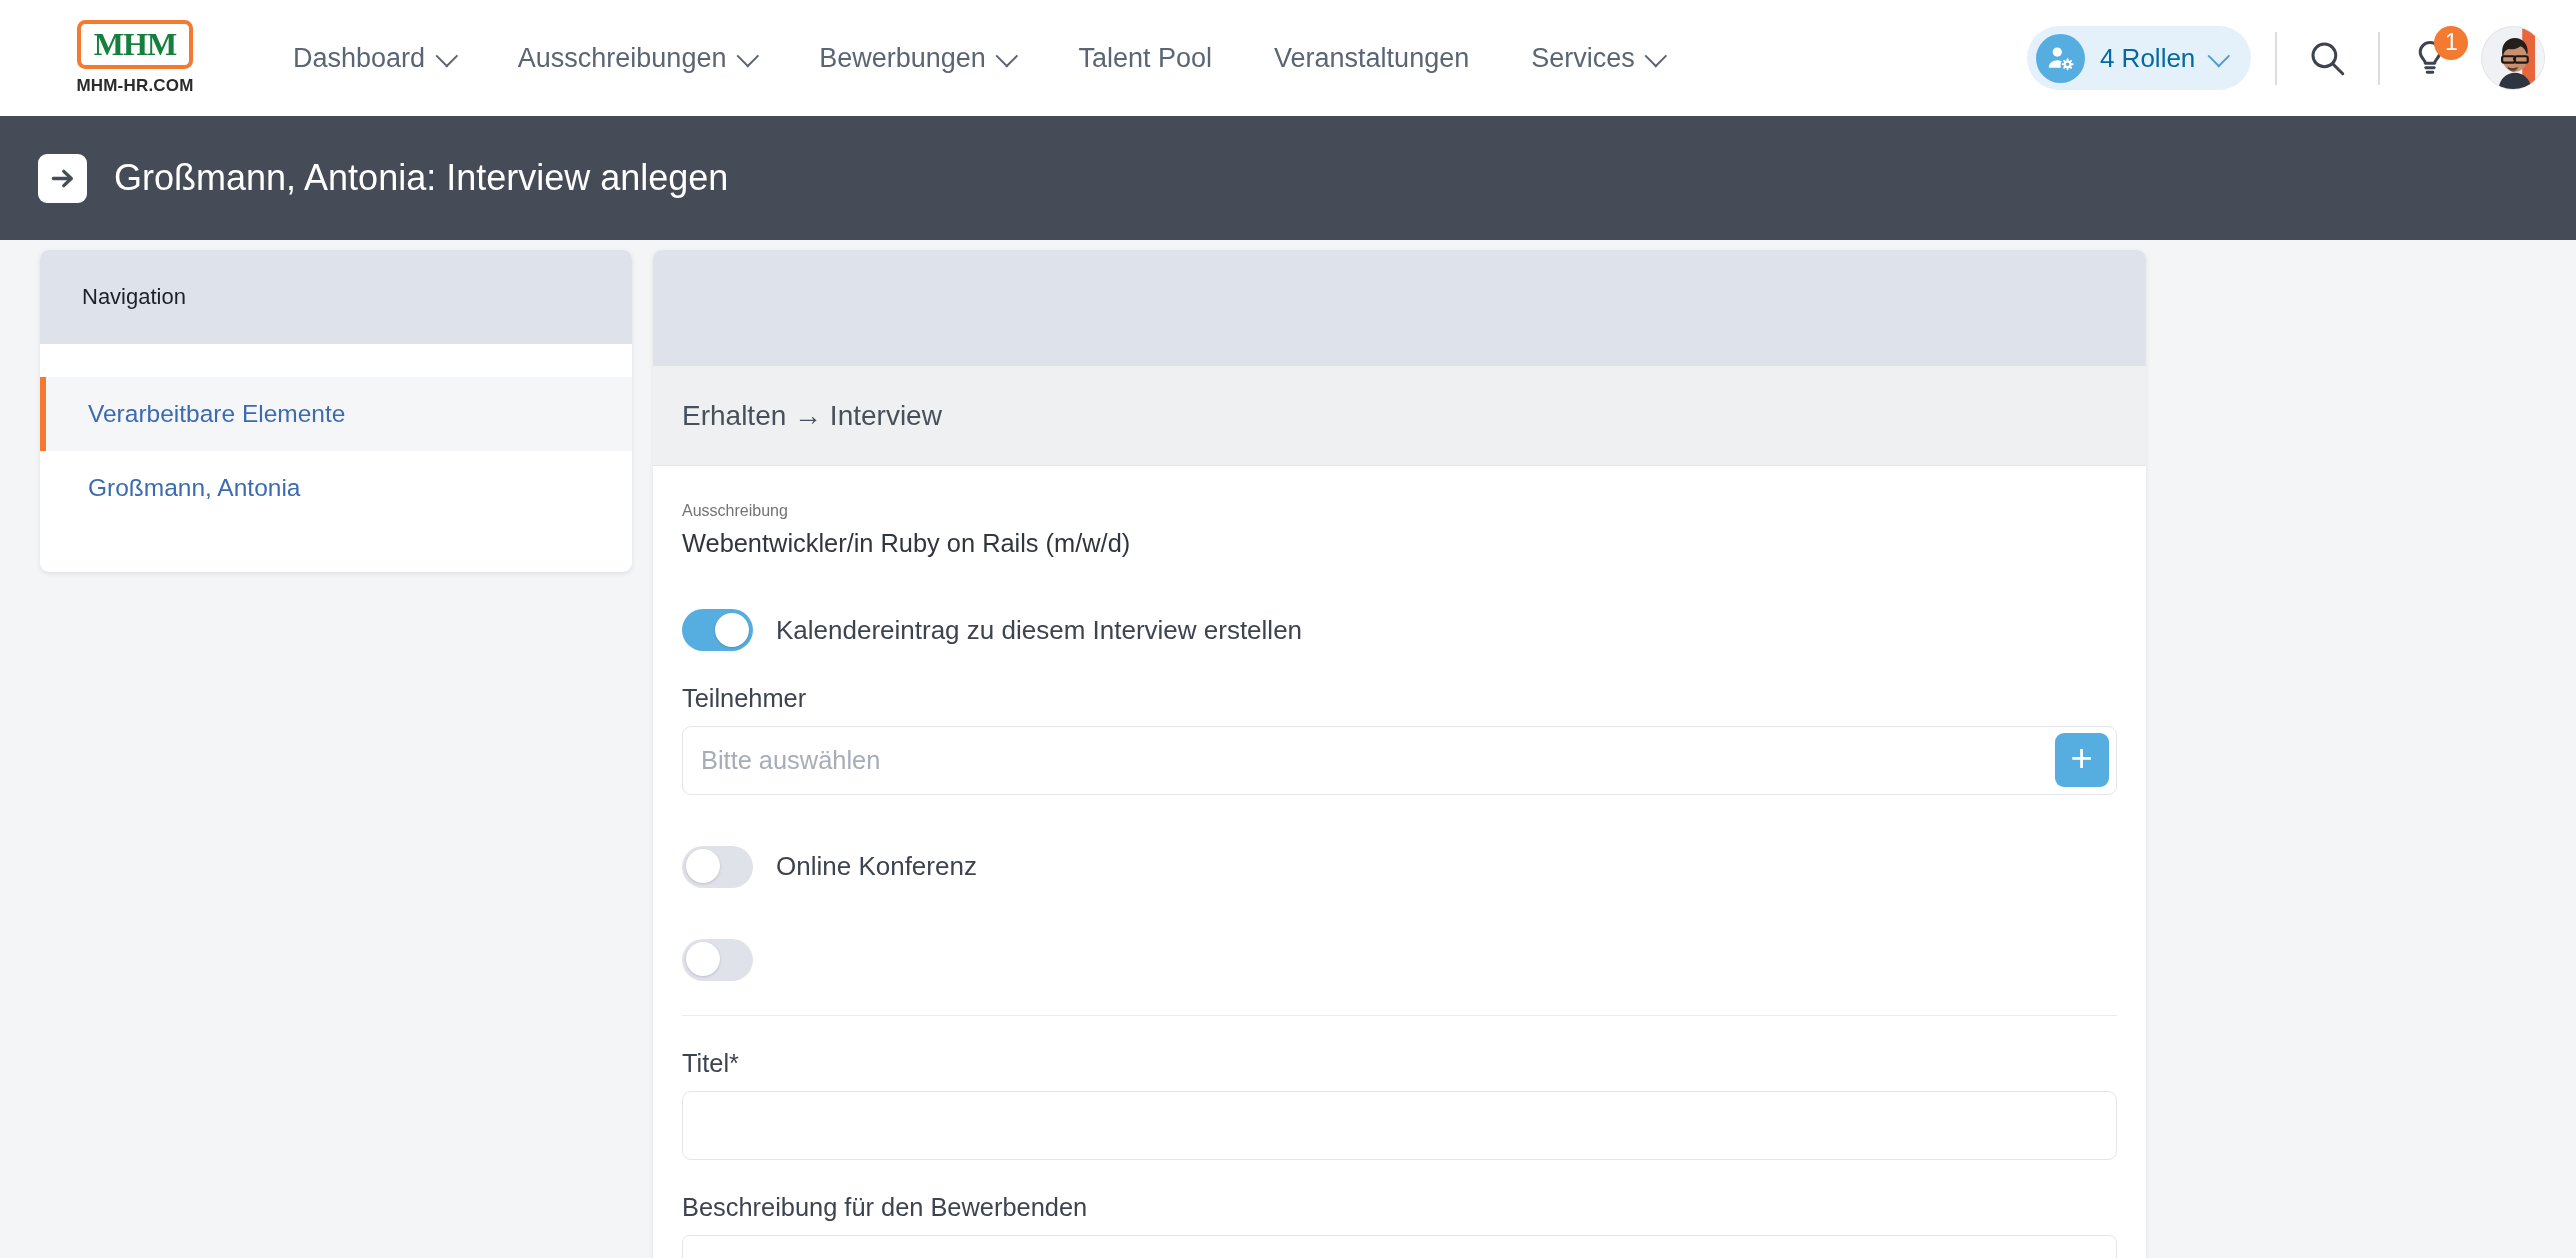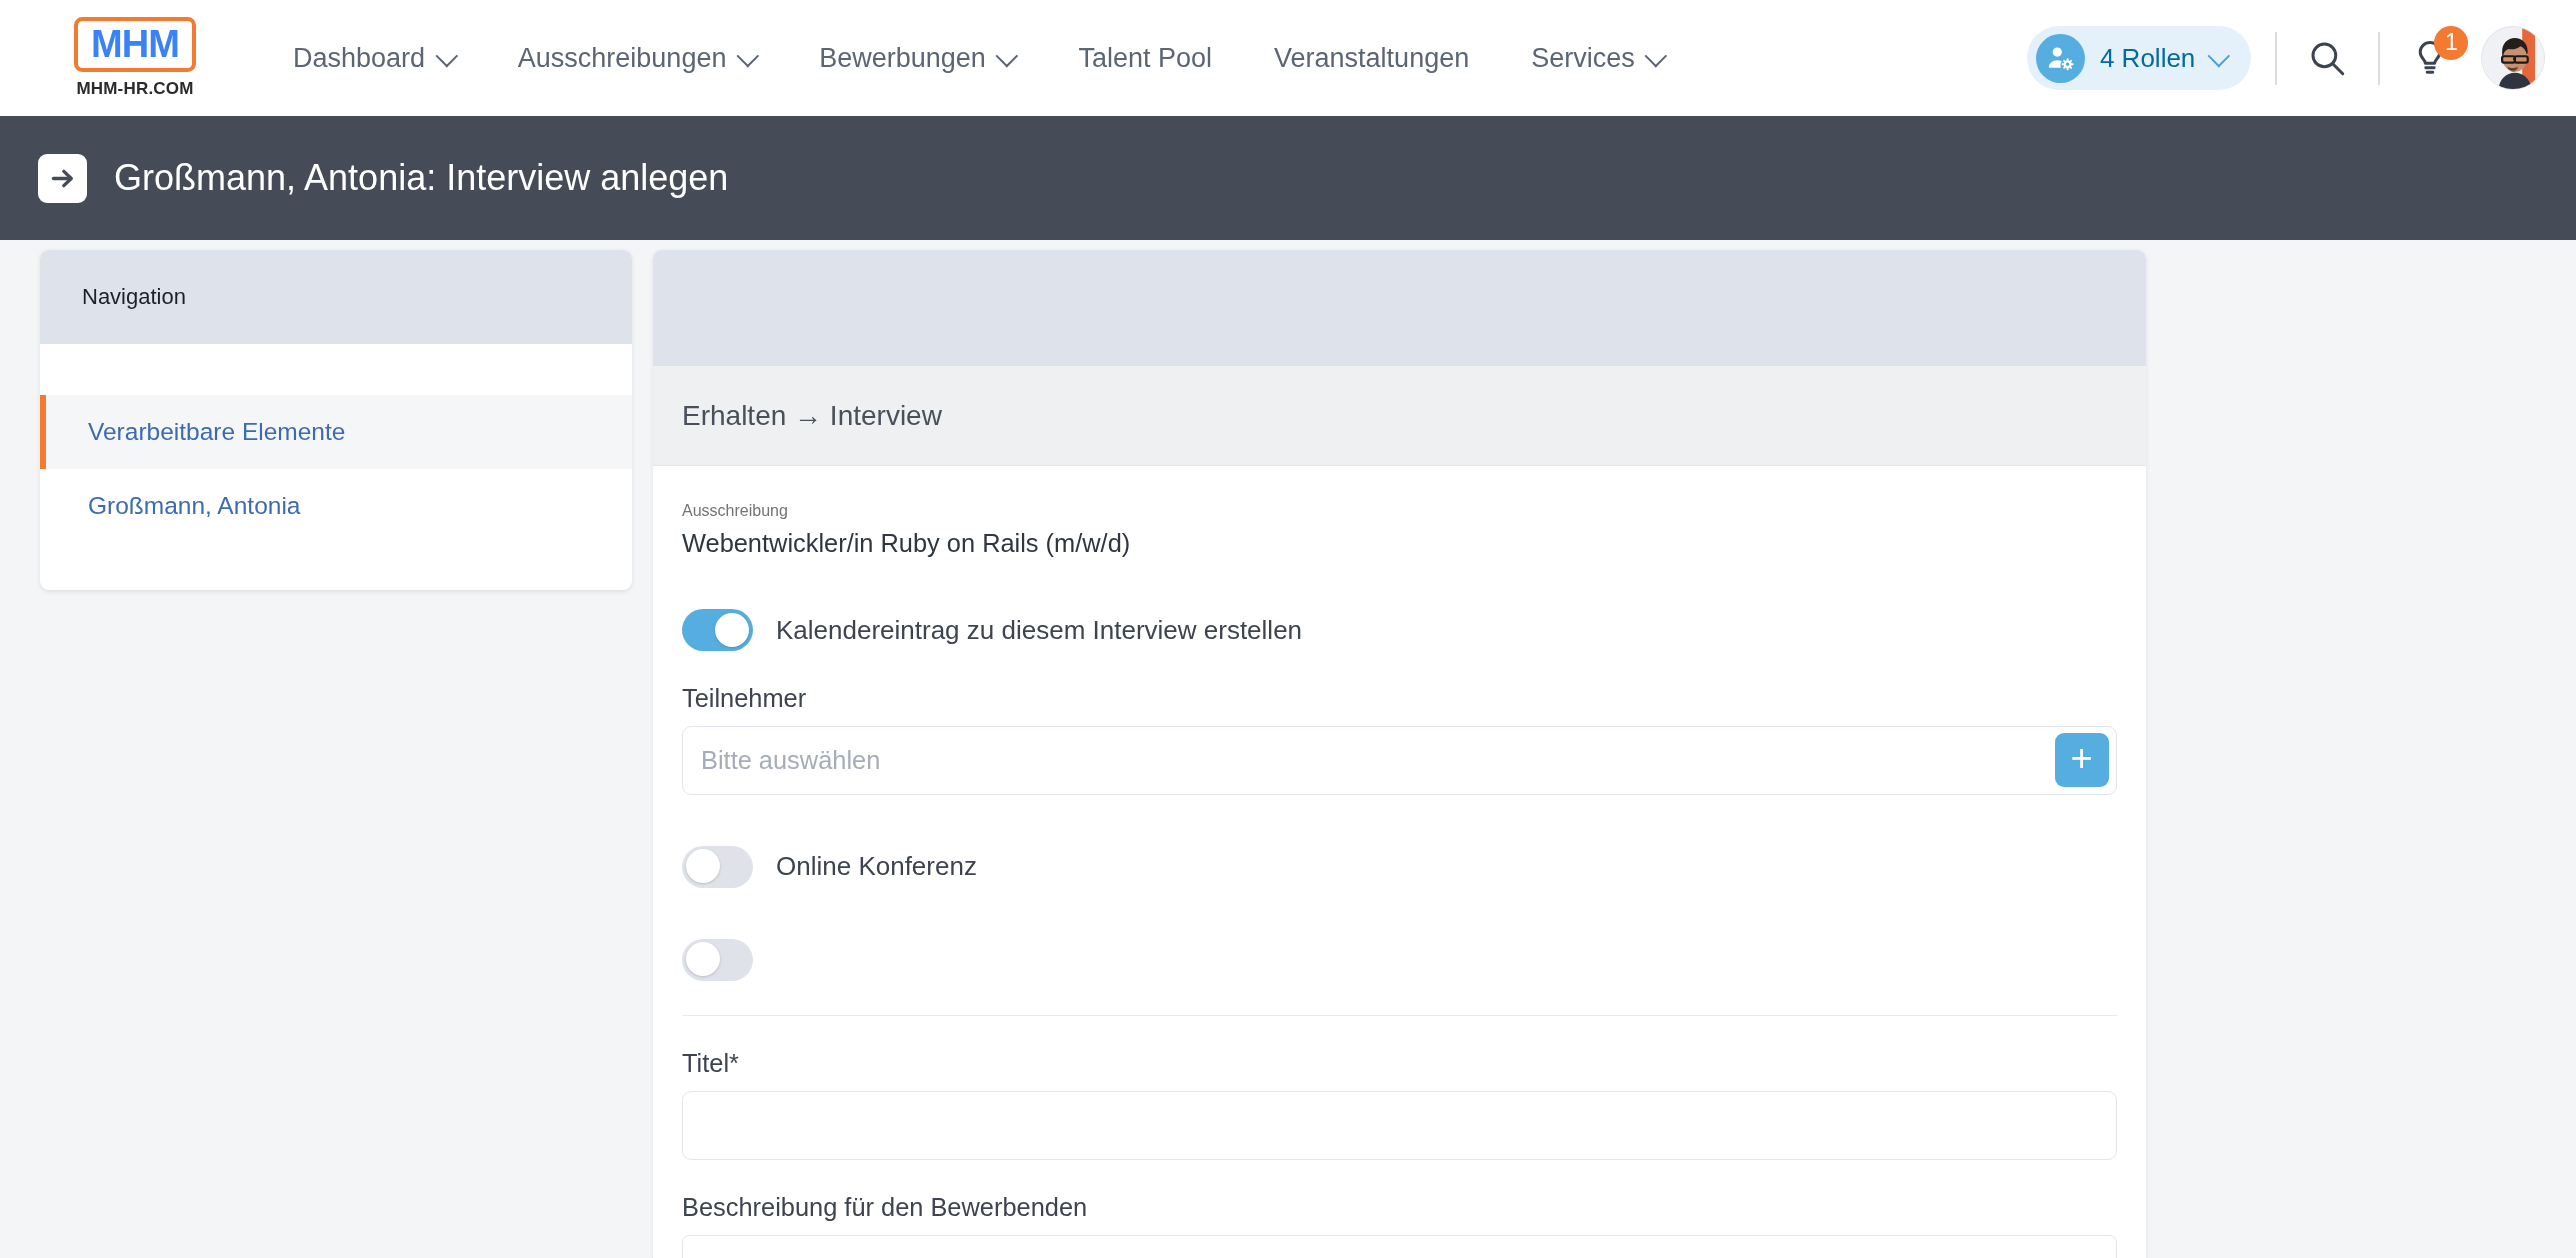--- a/index.html
+++ b/index.html
@@ -31,25 +31,25 @@
     flex-direction: column;
     align-items: center;
   }
   .brand-box {
     border: 4.5px solid #f47a32;
     border-radius: 8.2px;
     padding: 3.6px 12.7px 5.4px 12.7px;
     line-height: 1;
   }
   .brand-box-text {
-    font-size: 38px;
+    font-size: 32px;
     font-weight: 700;
-    color: #3b82f6;
+    color: #15803d;
     letter-spacing: -0.9px;
-    font-family: Liberation Sans, sans-serif;
+    font-family: Liberation Serif, serif;
   }
   .brand-sub {
     margin-top: 6.4px;
     font-size: 17px;
     font-weight: 700;
     color: #2b2b2b;
     letter-spacing: 0.2px;
   }
 
   .mainnav {
@@ -196,21 +196,21 @@
   .navcard-head {
     height: 94px;
     background: #dee2ea;
     display: flex; align-items: center;
     padding-left: 42px;
   }
   .navcard-head-text {
     font-size: 22px;
     color: #1d2129;
   }
-  .navcard-body { padding-top: 51px; padding-bottom: 47px; }
+  .navcard-body { padding-top: 33px; padding-bottom: 47px; }
   .navcard-item {
     height: 74px;
     display: flex; align-items: center;
     padding-left: 42px;
     font-size: 24.5px;
     color: #3c6bb0;
     cursor: pointer;
     border-left: 6.4px solid transparent;
   }
   .navcard-item.active {

